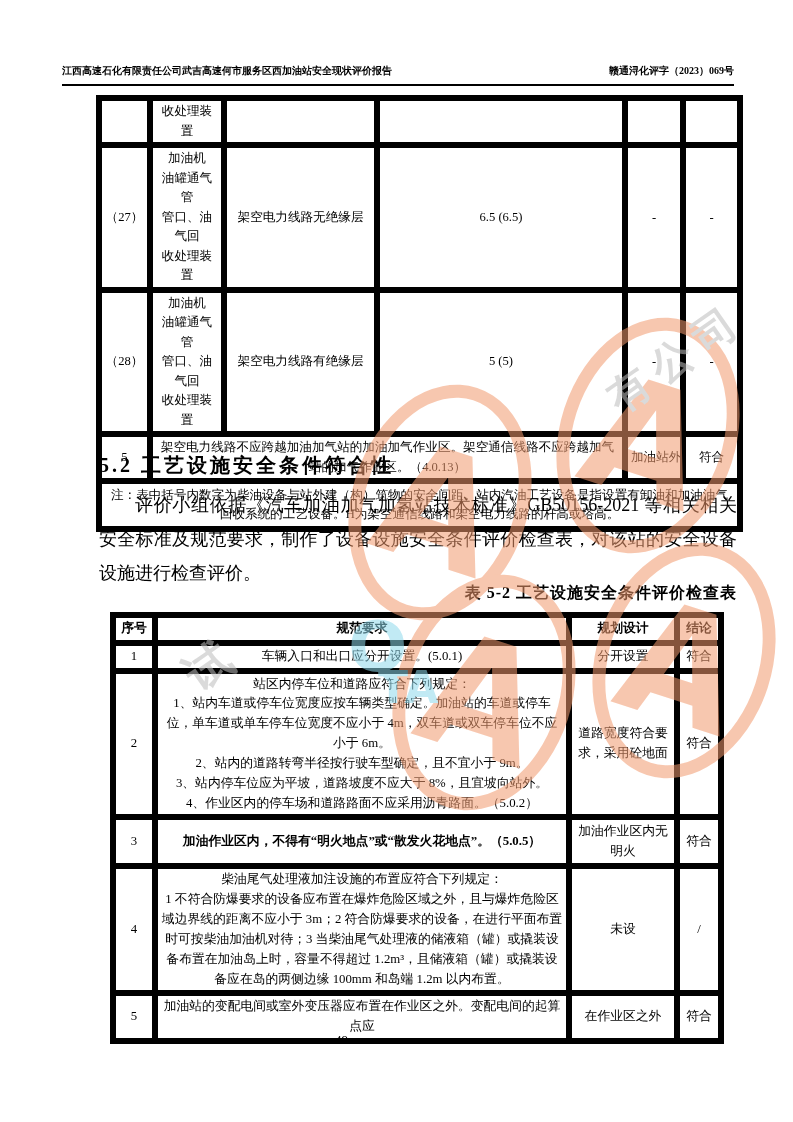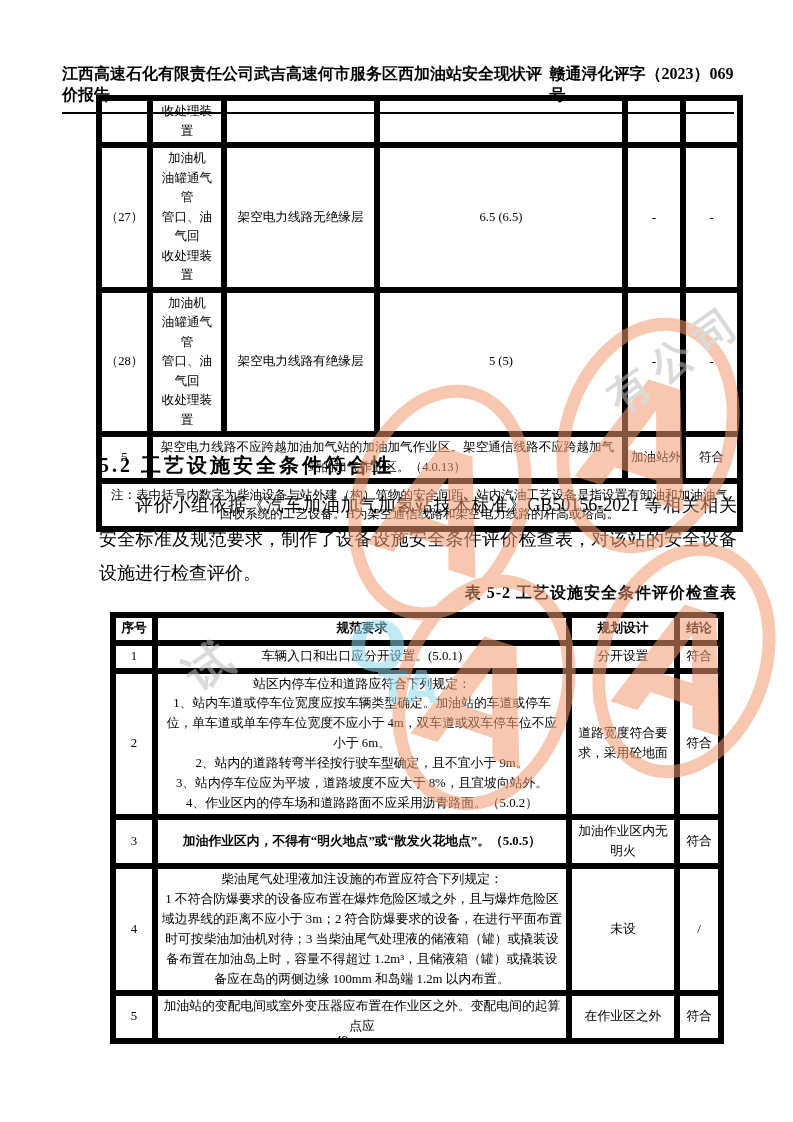--- a/index.html
+++ b/index.html
@@ -10,21 +10,21 @@
     color:#000;
   }
   .page{
     position:relative;width:793px;height:1122px;
     background:#ffffff;overflow:hidden;
   }
   
   .hdr{
     position:absolute;left:62px;top:64px;width:672px;
     display:flex;justify-content:space-between;align-items:flex-end;
-    font-size:16px;font-weight:bold;
+    font-size:10px;font-weight:bold;
     border-bottom:2px solid #000;padding-bottom:6px;
   }
   
   table{border-collapse:collapse;table-layout:fixed;}
   td{border:6px solid #000000;text-align:center;vertical-align:middle;
      font-size:12.6px;line-height:1.55;padding:1px 3px;word-break:break-all;}
   td.left{text-align:center;}
   td.pre{white-space:pre-line;}
   .t1{position:absolute;left:96px;top:95px;width:641px;border:1.5px solid #000;}
   .t2{position:absolute;left:110px;top:612px;width:608px;border:1.5px solid #000;}

